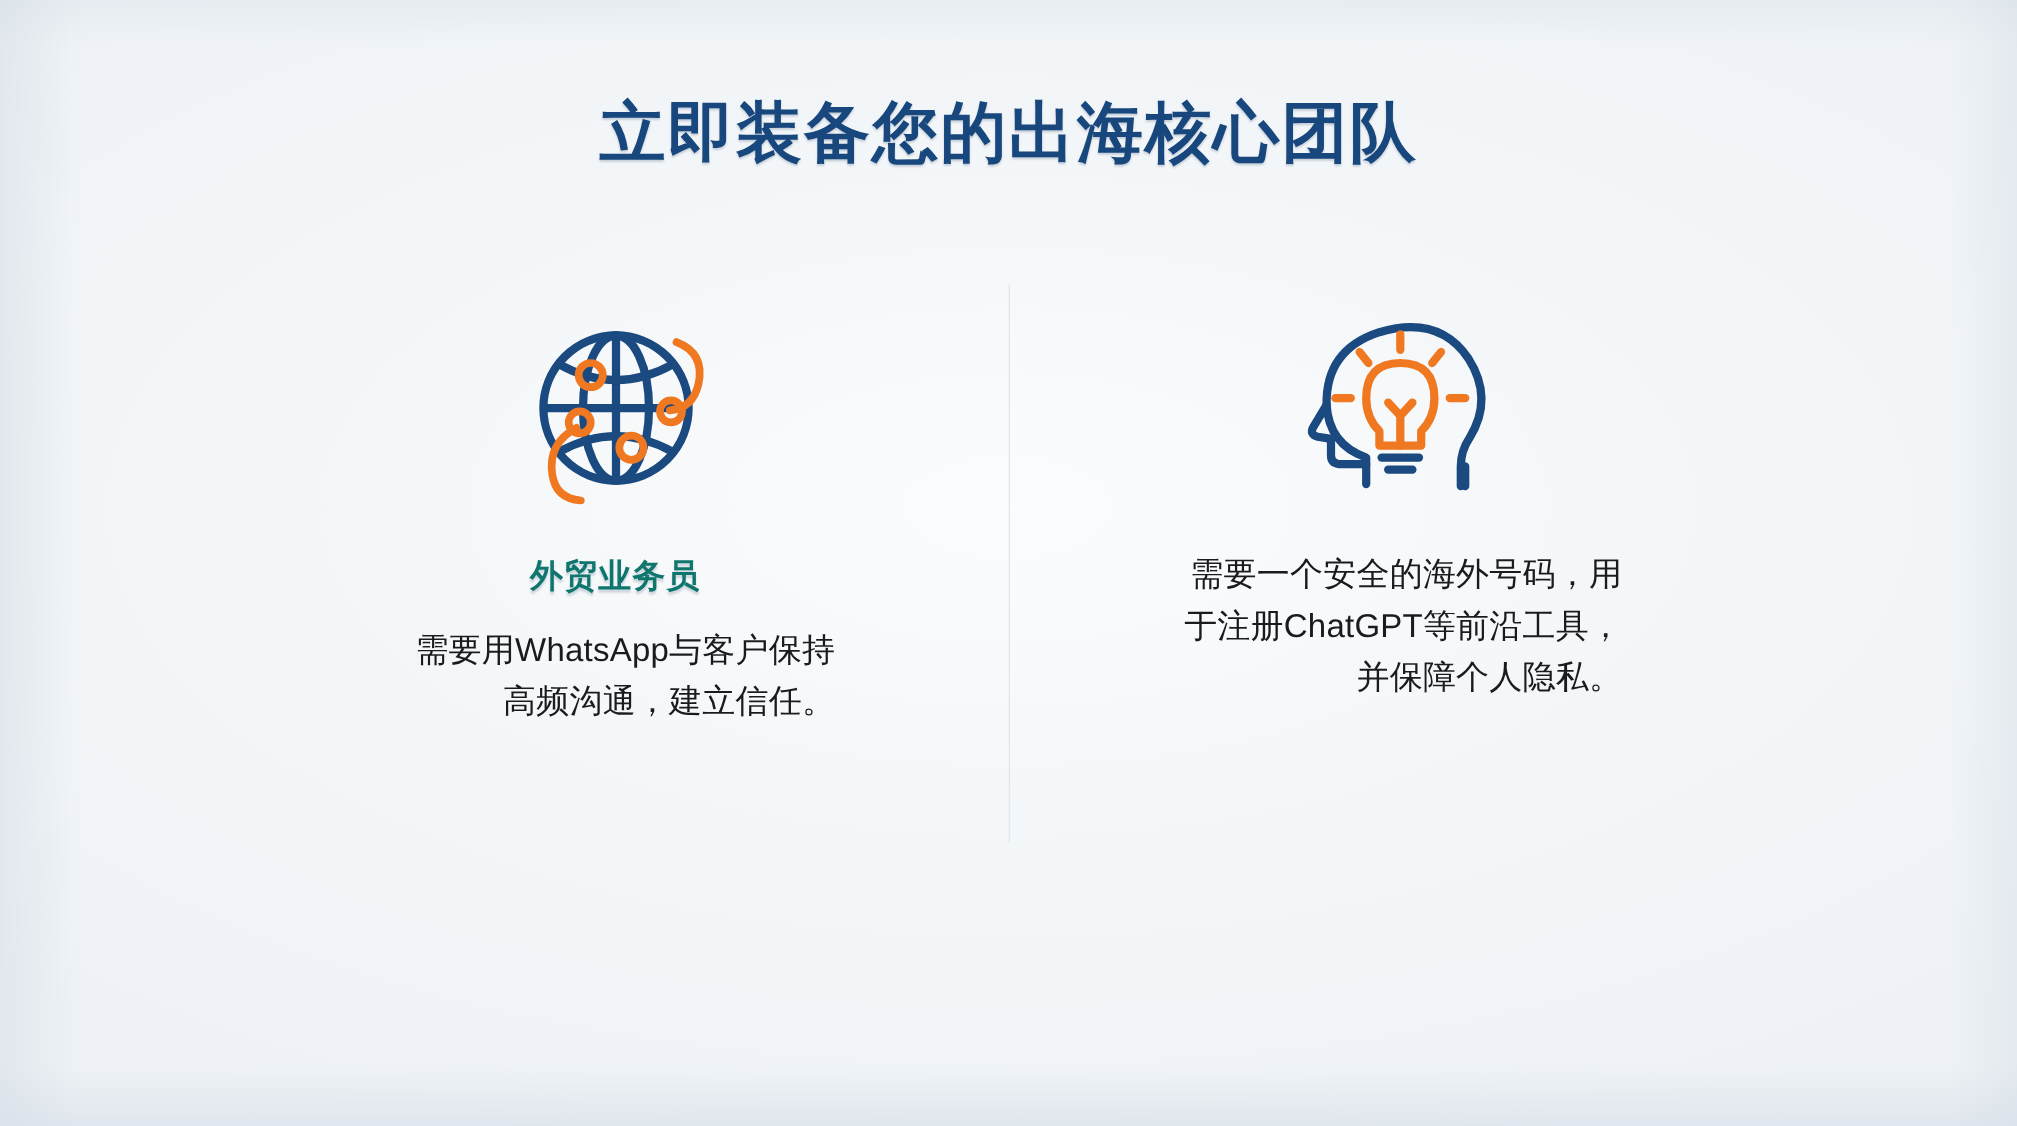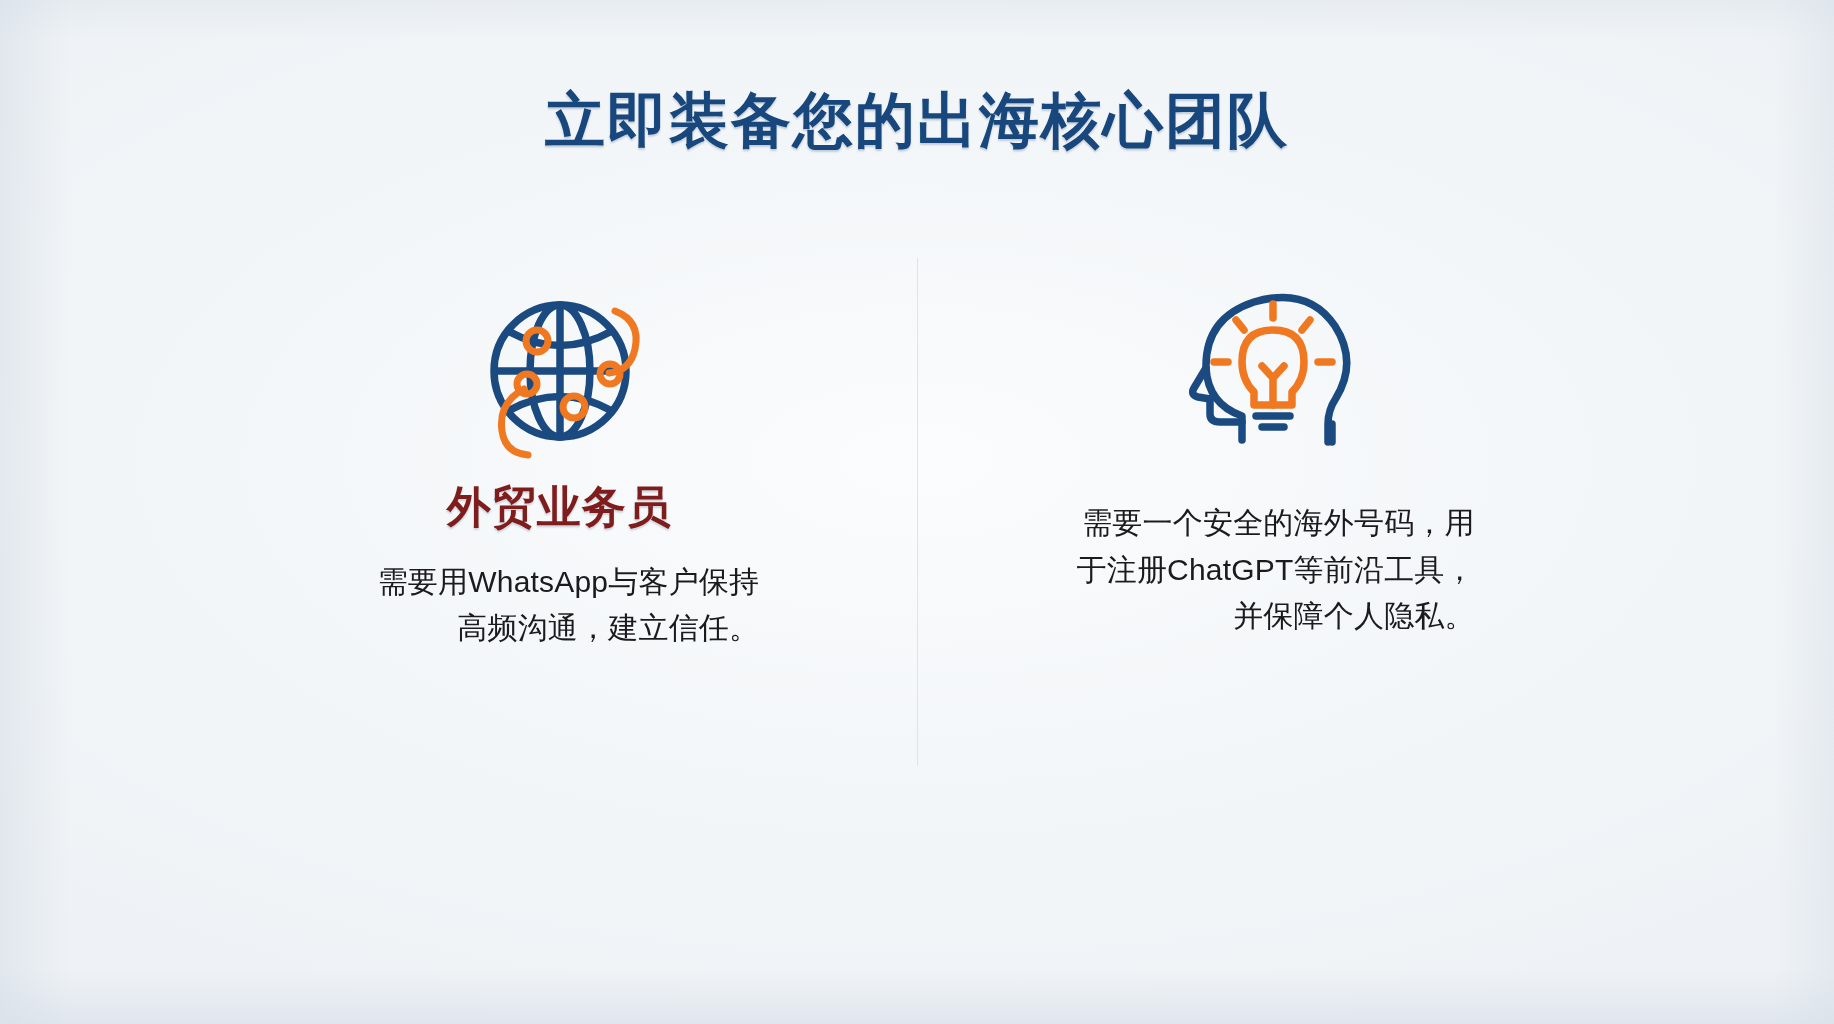--- a/index.html
+++ b/index.html
@@ -54,26 +54,26 @@
   .card + .card { border-left:1.5px solid #dde4ec; }
 
   .icon-wrap {
     height:210px;
     display:flex; align-items:center; justify-content:center;
     margin-top:6px;
   }
   .icon-wrap svg { display:block; }
 
   .card-title {
-    font-size:44px;
+    font-size:30px;
     font-weight:700;
-    color:#7f1d1d;
+    color:#0f766e;
     letter-spacing:1px;
     text-shadow:0 2px 2px rgba(30,60,100,.20);
-    margin-top:8px;
+    margin-top:34px;
     line-height:1.15;
     text-align:center;
     white-space:nowrap;
   }
   .card-desc {
     margin-top:26px;
     font-size:30px;
     line-height:1.55;
     color:#1b1b1d;
     text-align:right;

